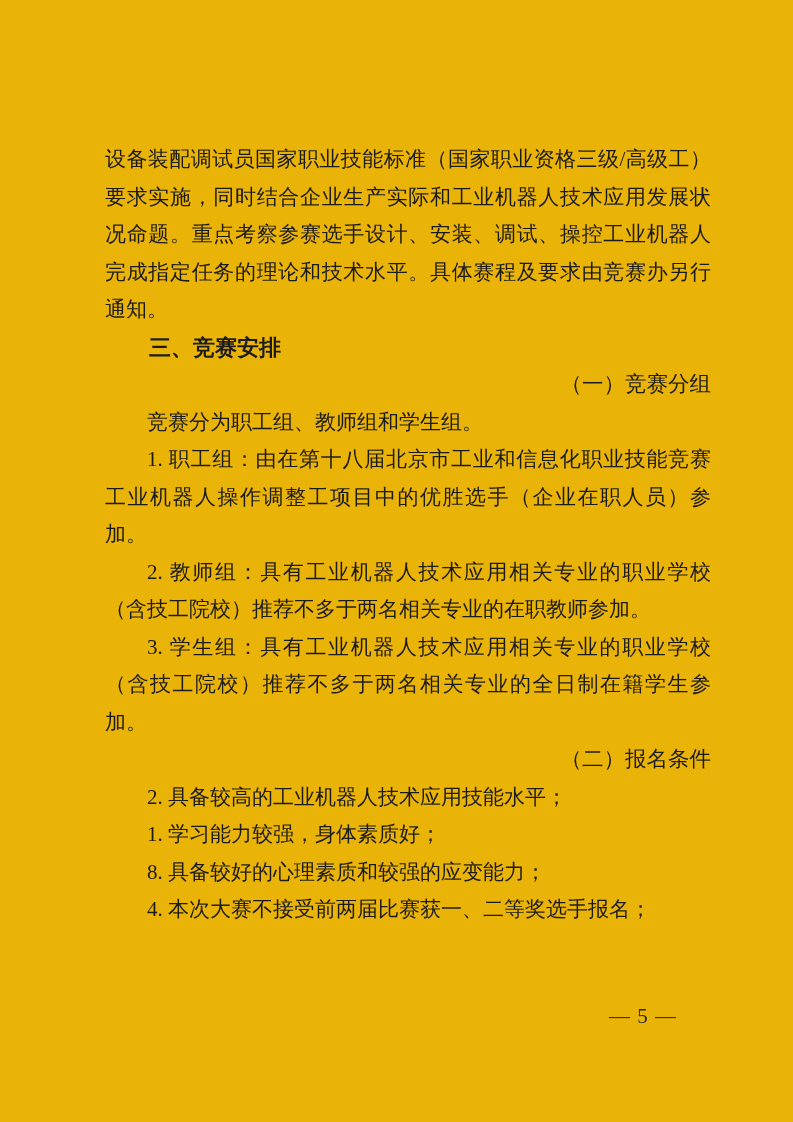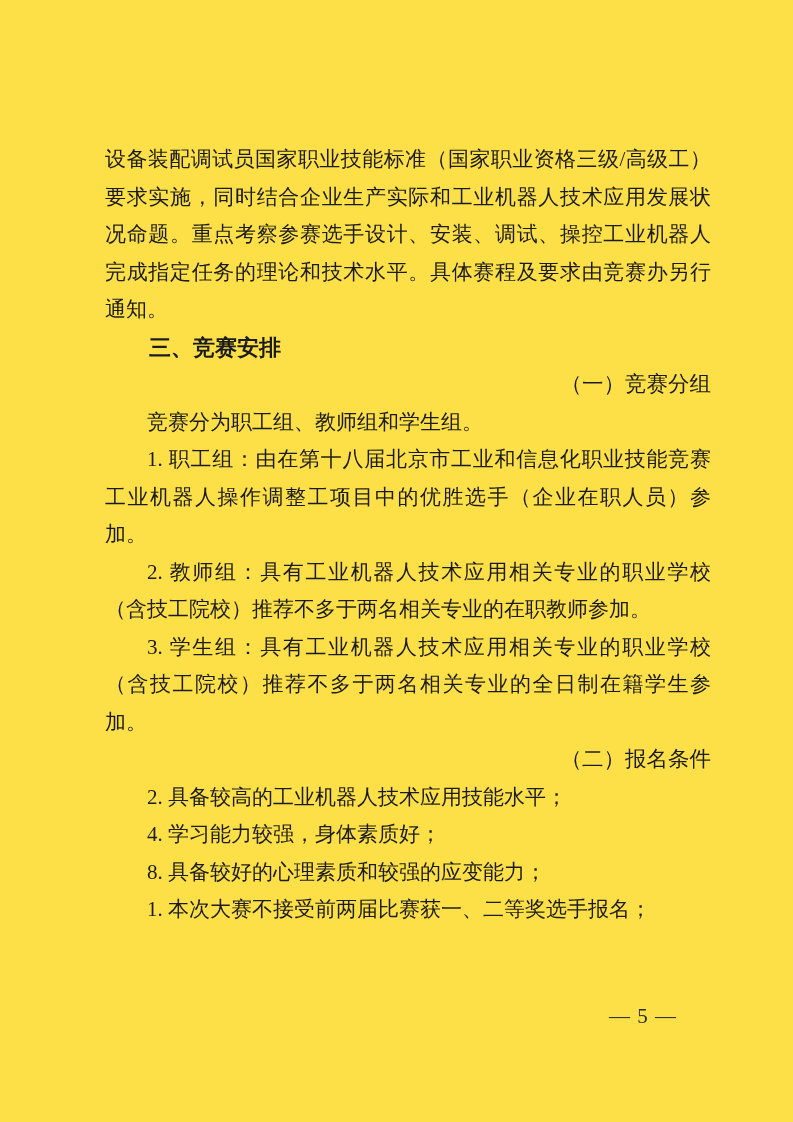--- a/index.html
+++ b/index.html
@@ -4,21 +4,21 @@
 <style>
   html, body {
     margin: 0;
     padding: 0;
     background: #ffffff;
   }
   .page {
     position: relative;
     width: 793px;
     height: 1122px;
-    background: #fde047;
+    background: #eab308;
     overflow: hidden;
     font-family: "Liberation Serif", "DejaVu Serif", serif;
     color: #1b1b1b;
   }
   .content {
     position: absolute;
     left: 105px;
     top: 141px;
     width: 606px;
   }
@@ -60,18 +60,18 @@
   <div class="content">
     <p class="no-indent">设备装配调试员国家职业技能标准（国家职业资格三级/高级工）要求实施，同时结合企业生产实际和工业机器人技术应用发展状况命题。重点考察参赛选手设计、安装、调试、操控工业机器人完成指定任务的理论和技术水平。具体赛程及要求由竞赛办另行通知。</p>
     <p class="heading">三、竞赛安排</p>
     <p class="subheading">（一）竞赛分组</p>
     <p>竞赛分为职工组、教师组和学生组。</p>
     <p>1. 职工组：由在第十八届北京市工业和信息化职业技能竞赛工业机器人操作调整工项目中的优胜选手（企业在职人员）参加。</p>
     <p>2. 教师组：具有工业机器人技术应用相关专业的职业学校（含技工院校）推荐不多于两名相关专业的在职教师参加。</p>
     <p>3. 学生组：具有工业机器人技术应用相关专业的职业学校（含技工院校）推荐不多于两名相关专业的全日制在籍学生参加。</p>
     <p class="subheading">（二）报名条件</p>
     <p>2. 具备较高的工业机器人技术应用技能水平；</p>
-    <p>4. 学习能力较强，身体素质好；</p>
+    <p>1. 学习能力较强，身体素质好；</p>
     <p>8. 具备较好的心理素质和较强的应变能力；</p>
-    <p>1. 本次大赛不接受前两届比赛获一、二等奖选手报名；</p>
+    <p>4. 本次大赛不接受前两届比赛获一、二等奖选手报名；</p>
   </div>
   <div class="footer-page-number">— 5 —</div>
 </div>
 
 </body></html>

